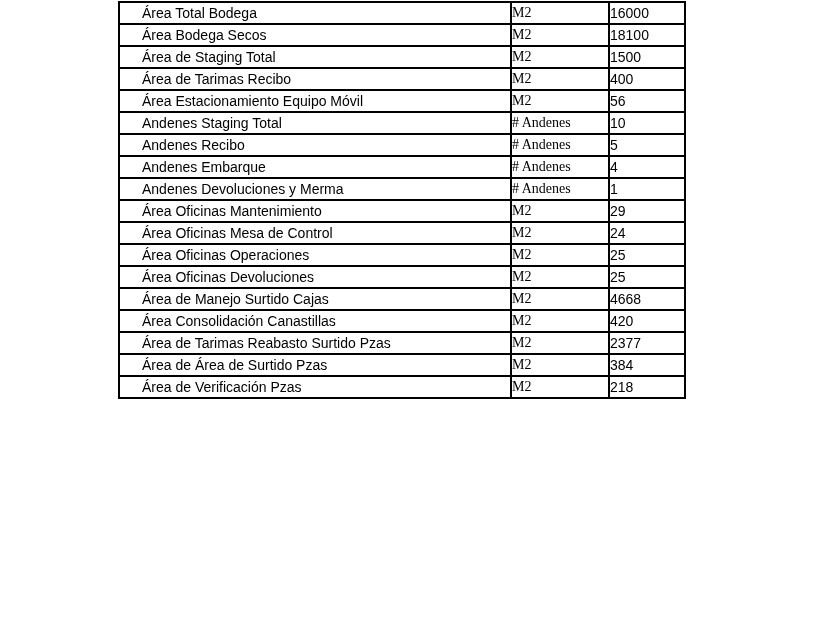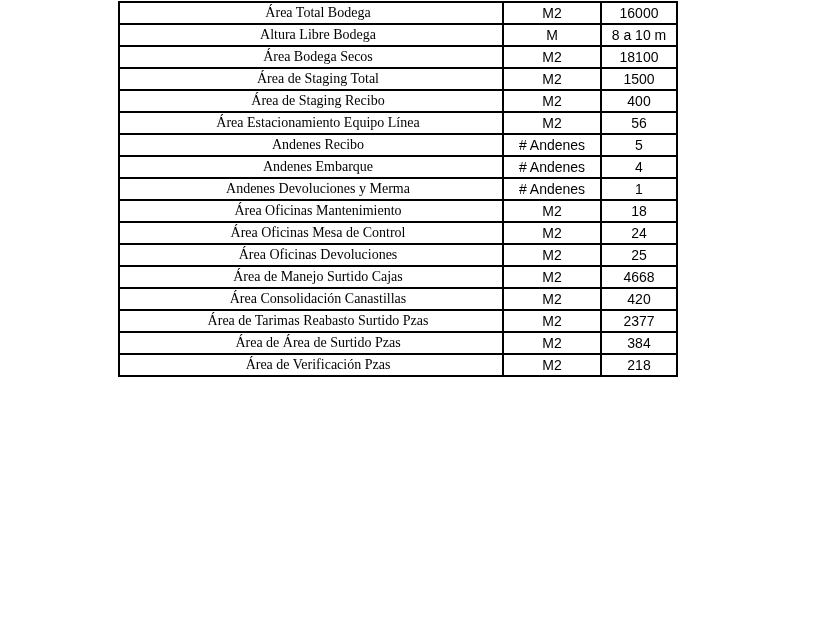--- a/index.html
+++ b/index.html
@@ -26,92 +26,97 @@
     height: 20px;
     font-size: 14px;
     color: #000000;
     padding: 0;
     vertical-align: middle;
     overflow: hidden;
     white-space: nowrap;
   }
   td.c-label {
     width: 368px;
-    text-align: center;
-    padding-left: 14px;
-    font-family: Liberation Serif, serif;
+    text-align: left;
+    padding-left: 22px;
   }
   td.c-unit {
     width: 96px;
-    text-align: center;
+    text-align: left;
+    font-family: Liberation Serif, serif;
   }
   td.c-value {
     width: 74px;
-    text-align: center;
+    text-align: left;
   }
 </style>
 </head>
 <body>
 
 <table class="spec-table">
   <tbody>
       <tr>
         <td class="c-label">Área Total Bodega</td>
         <td class="c-unit">M2</td>
         <td class="c-value">16000</td>
       </tr>
       <tr>
-        <td class="c-label">Altura Libre Bodega</td>
-        <td class="c-unit">M</td>
-        <td class="c-value">8  a 10 m</td>
-      </tr>
-      <tr>
         <td class="c-label">Área Bodega Secos</td>
         <td class="c-unit">M2</td>
         <td class="c-value">18100</td>
       </tr>
       <tr>
         <td class="c-label">Área de Staging Total</td>
         <td class="c-unit">M2</td>
         <td class="c-value">1500</td>
       </tr>
       <tr>
-        <td class="c-label">Área de Staging Recibo</td>
+        <td class="c-label">Área de Tarimas Recibo</td>
         <td class="c-unit">M2</td>
         <td class="c-value">400</td>
       </tr>
       <tr>
-        <td class="c-label">Área Estacionamiento Equipo Línea</td>
+        <td class="c-label">Área Estacionamiento Equipo Móvil</td>
         <td class="c-unit">M2</td>
         <td class="c-value">56</td>
+      </tr>
+      <tr>
+        <td class="c-label">Andenes Staging Total</td>
+        <td class="c-unit"># Andenes</td>
+        <td class="c-value">10</td>
       </tr>
       <tr>
         <td class="c-label">Andenes Recibo</td>
         <td class="c-unit"># Andenes</td>
         <td class="c-value">5</td>
       </tr>
       <tr>
         <td class="c-label">Andenes Embarque</td>
         <td class="c-unit"># Andenes</td>
         <td class="c-value">4</td>
       </tr>
       <tr>
         <td class="c-label">Andenes Devoluciones y Merma</td>
         <td class="c-unit"># Andenes</td>
         <td class="c-value">1</td>
       </tr>
       <tr>
         <td class="c-label">Área Oficinas Mantenimiento</td>
         <td class="c-unit">M2</td>
-        <td class="c-value">18</td>
+        <td class="c-value">29</td>
       </tr>
       <tr>
         <td class="c-label">Área Oficinas Mesa de Control</td>
         <td class="c-unit">M2</td>
         <td class="c-value">24</td>
+      </tr>
+      <tr>
+        <td class="c-label">Área Oficinas Operaciones</td>
+        <td class="c-unit">M2</td>
+        <td class="c-value">25</td>
       </tr>
       <tr>
         <td class="c-label">Área Oficinas Devoluciones</td>
         <td class="c-unit">M2</td>
         <td class="c-value">25</td>
       </tr>
       <tr>
         <td class="c-label">Área de Manejo Surtido Cajas</td>
         <td class="c-unit">M2</td>
         <td class="c-value">4668</td>

